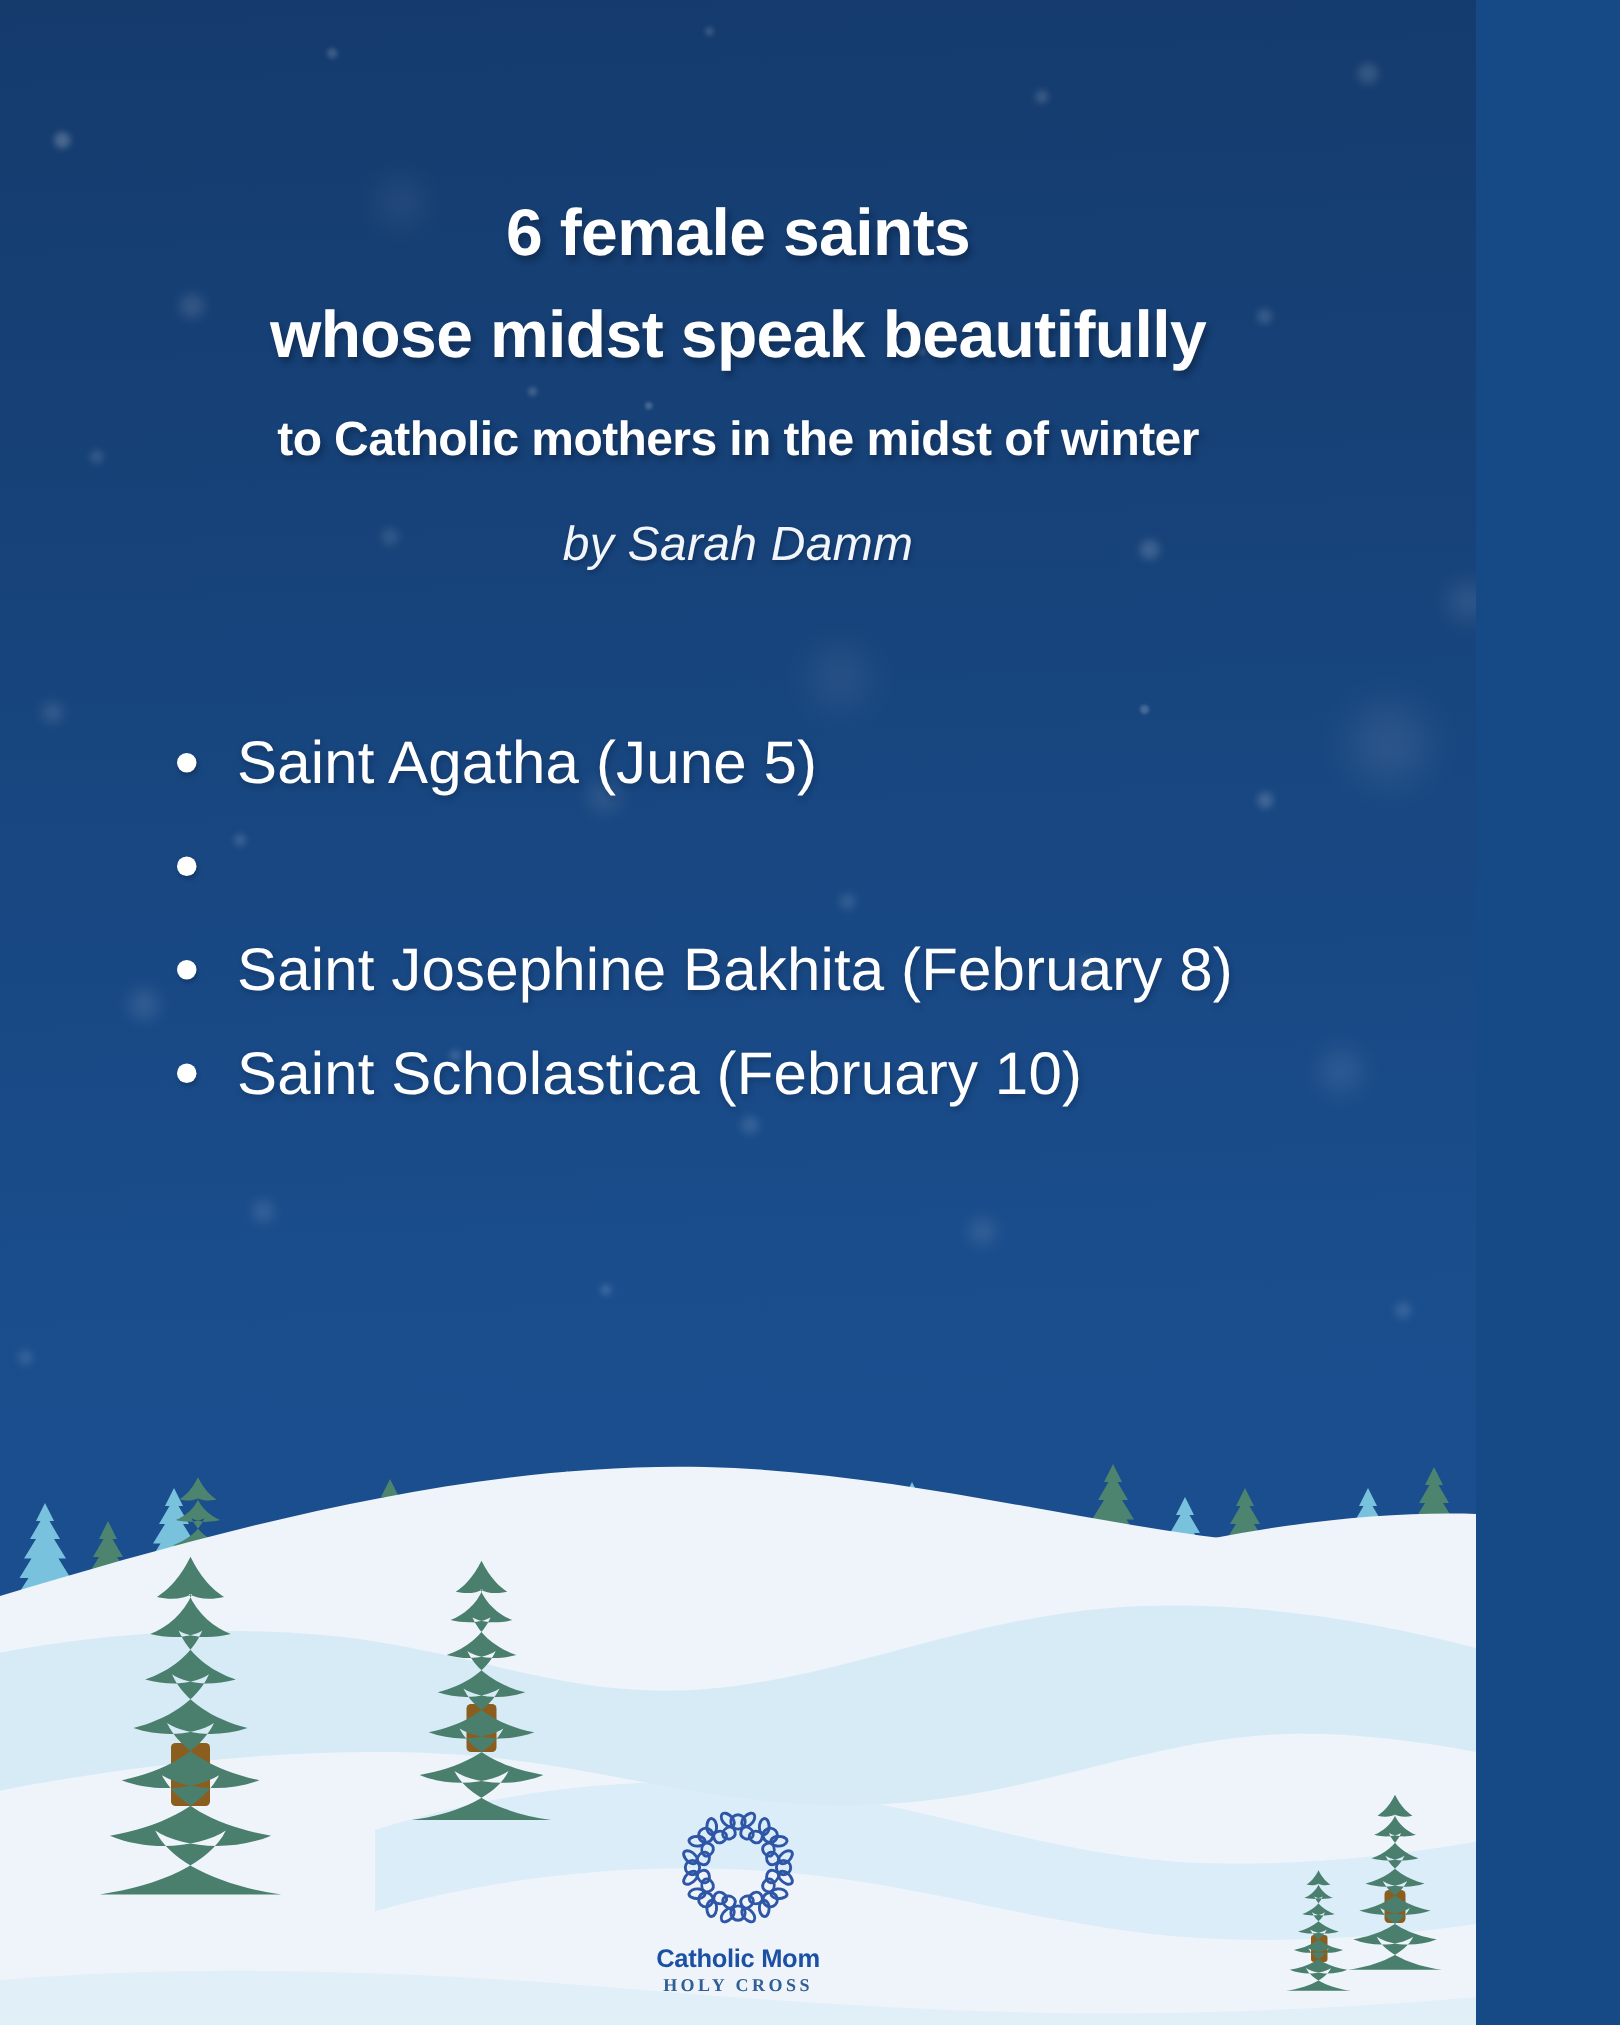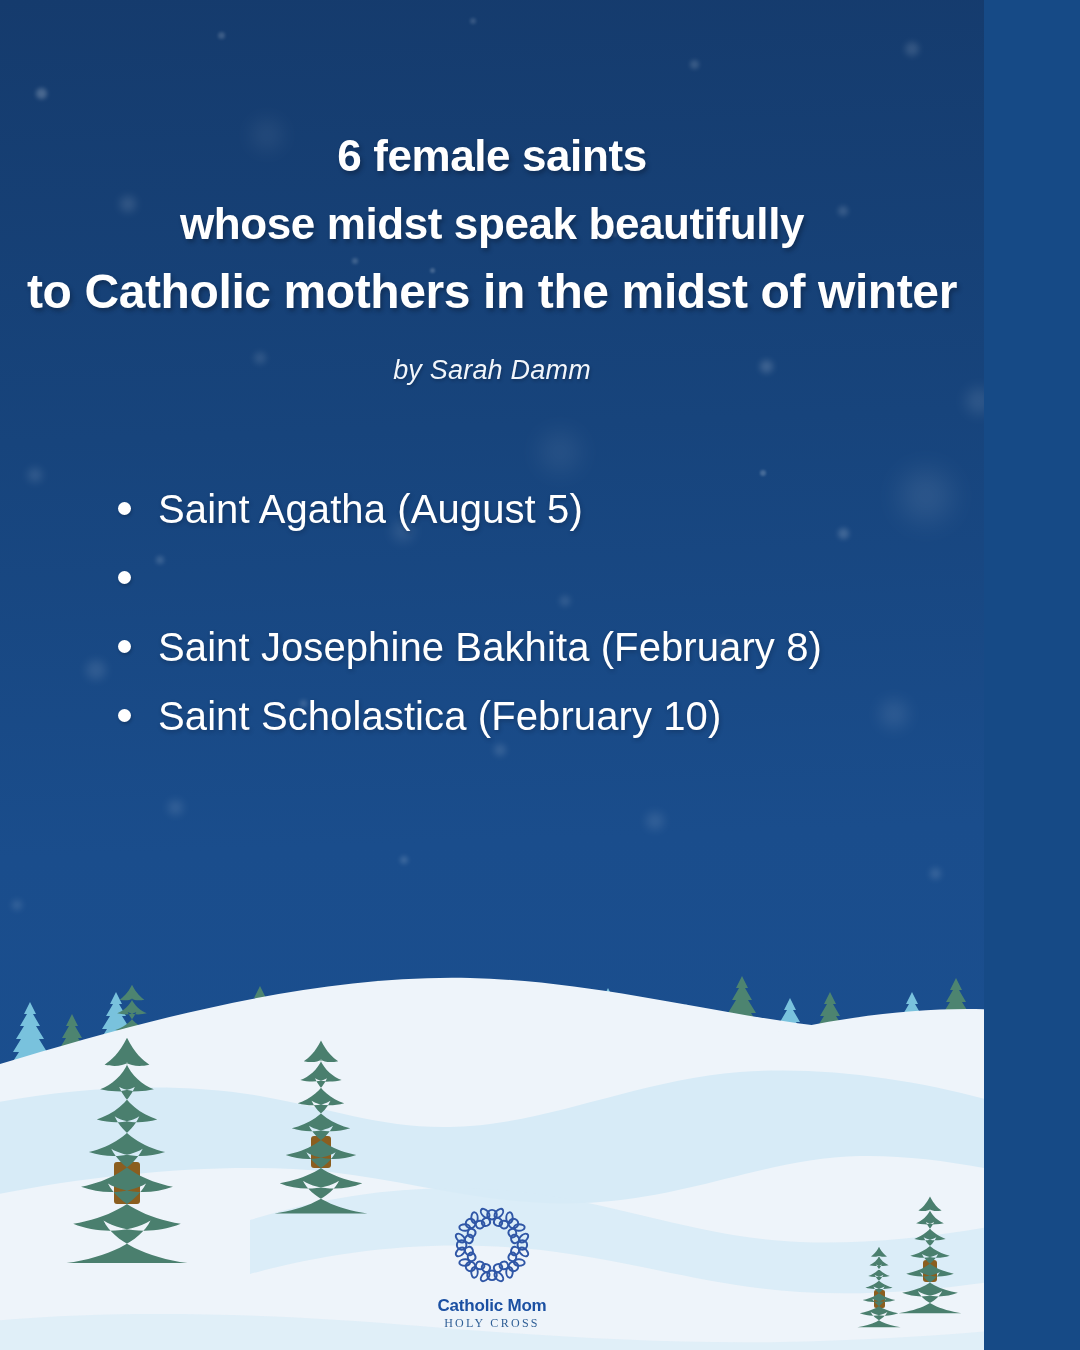--- a/index.html
+++ b/index.html
@@ -32,28 +32,28 @@
   .headline-line {
     color:#ffffff;
     font-weight:700;
     font-size:44px;
     line-height:68px;
     letter-spacing:-0.4px;
     text-shadow:2px 3px 4px rgba(8,24,48,.45);
     font-stretch:condensed;
     white-space:nowrap;
   }
-  .headline-line.l3 { font-size:48px; }
+  .headline-line.l3 { font-size:32px; }
 
   #byline {
-    margin-top:29px;
+    margin-top:18px;
     color:#f2f6fb;
     font-style:italic;
     font-weight:400;
-    font-size:27px;
+    font-size:32px;
     letter-spacing:.2px;
     text-shadow:1px 2px 3px rgba(8,24,48,.35);
   }
 
   
   #saints-list {
     position:absolute; left:118px; top:474px;
     z-index:5; list-style:none;
   }
   .saint-item {
@@ -90,21 +90,21 @@
     z-index:8; text-align:center;
   }
   #logo-mark { display:block; margin:0 auto 6px auto; }
   #logo-wordmark {
     font-size:17px; font-weight:700;
     color:#1b50a2; letter-spacing:-0.2px;
     line-height:1.05;
   }
   .logo-sub {
     font-family:"Liberation Serif", serif;
-    font-size:12px; font-weight:400;
+    font-size:12px; font-weight:700;
     color:#2f5f96;
     letter-spacing:2.3px;
     line-height:1.42;
   }
 </style>
 </head>
 <body>
 
 <div id="poster">
 
@@ -151,21 +151,21 @@
   <div id="headline-block">
     <div class="headline-line l1">6 female saints</div>
     <div class="headline-line l2">whose midst speak beautifully</div>
     <div class="headline-line l3">to Catholic mothers in the midst of winter</div>
     <div id="byline">by Sarah Damm</div>
   </div>
 
   <ul id="saints-list">
     <li class="saint-item">
       <span class="saint-bullet"></span>
-      <span class="saint-label">Saint Agatha (August 5)</span>
+      <span class="saint-label">Saint Agatha (June 5)</span>
     </li>
     <li class="saint-item">
       <span class="saint-bullet"></span>
     </li>
     <li class="saint-item">
       <span class="saint-bullet"></span>
       <span class="saint-label">Saint Josephine Bakhita (February 8)</span>
     </li>
     <li class="saint-item">
       <span class="saint-bullet"></span>

